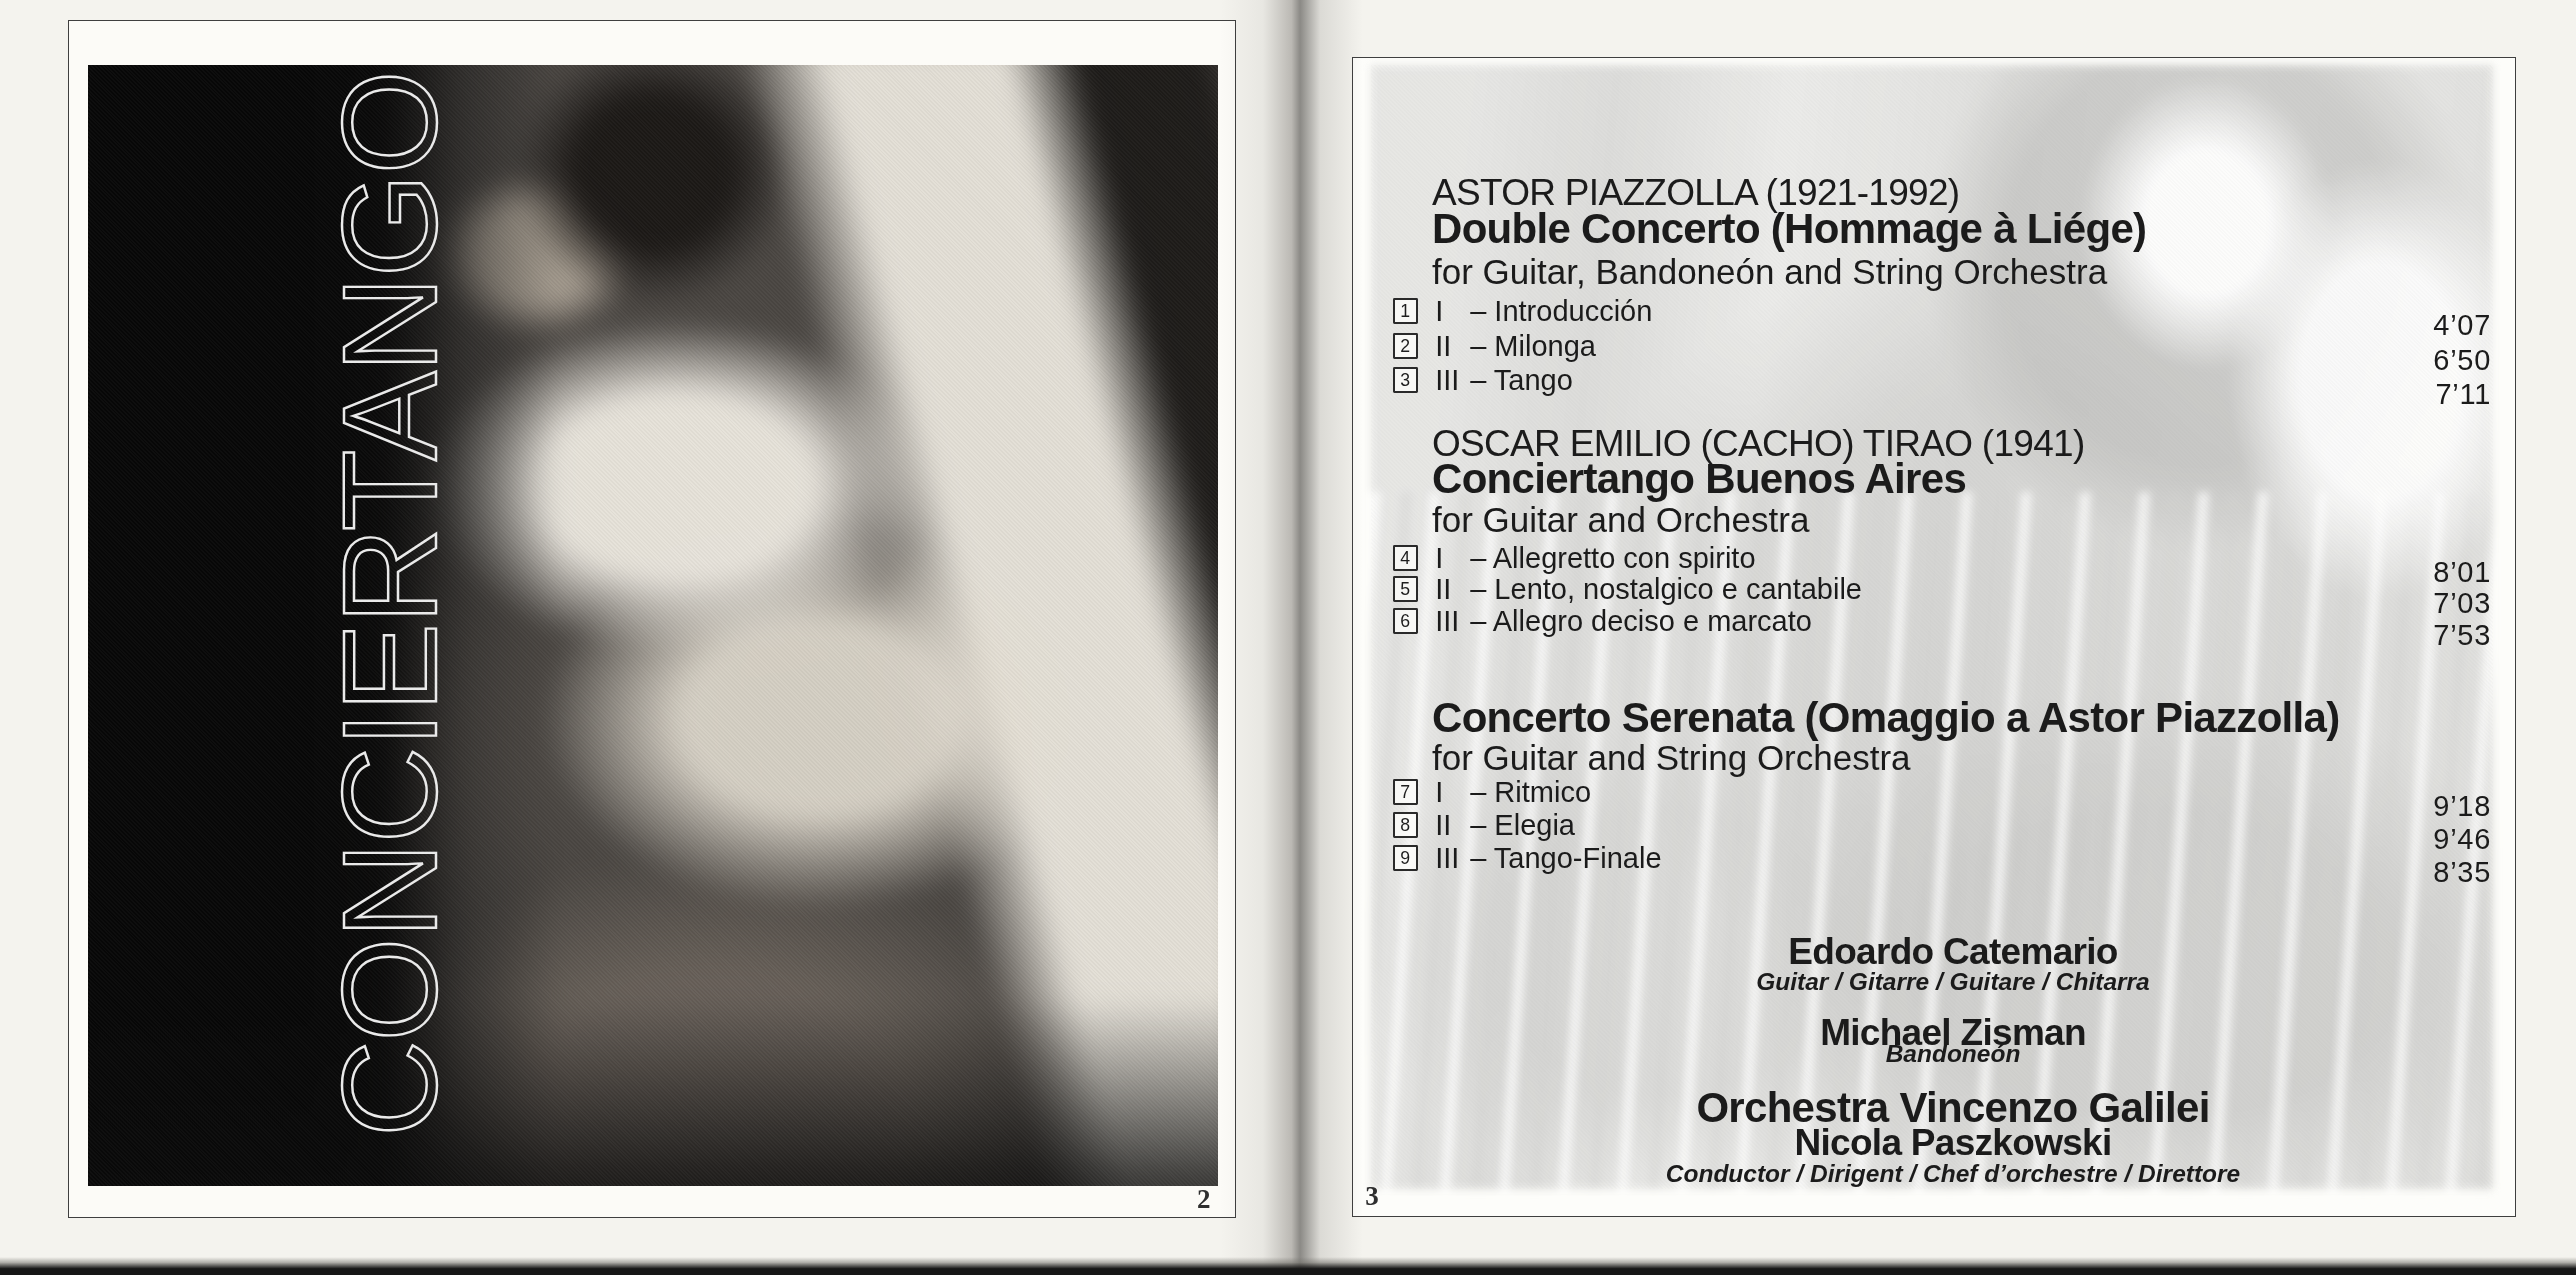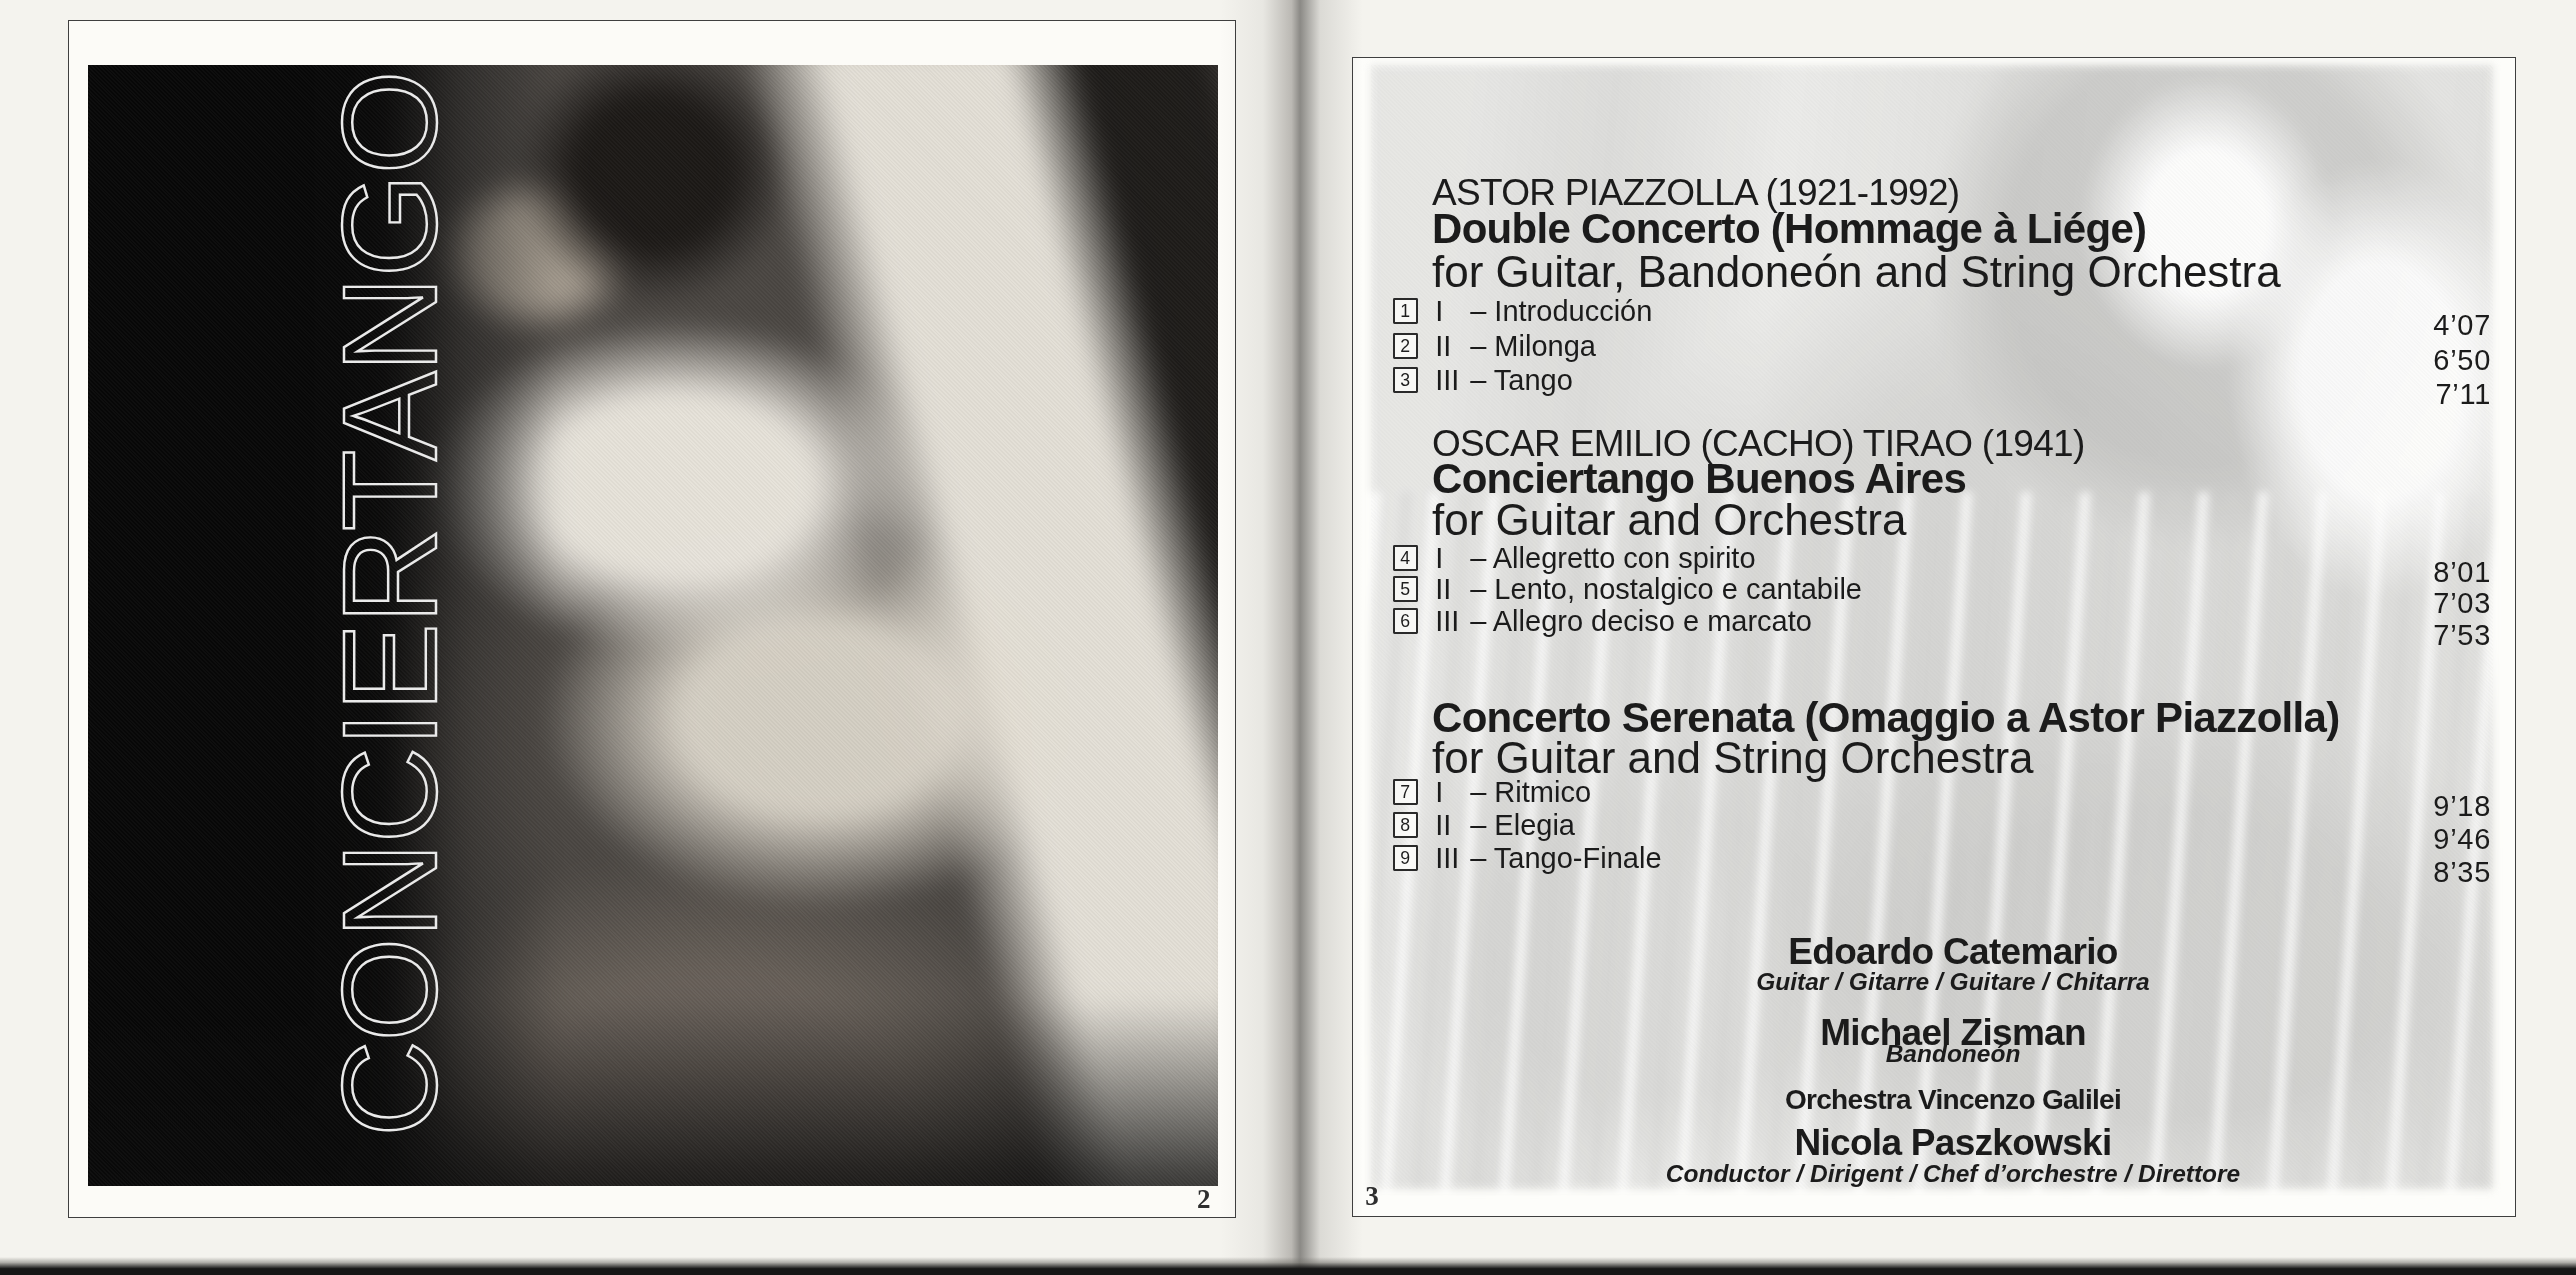--- a/index.html
+++ b/index.html
@@ -67,37 +67,37 @@
   }
   .ghost-grain{
     position:absolute;left:17.7px;top:6.8px;right:22px;bottom:27px;opacity:.5;
     background:repeating-linear-gradient(45deg, rgba(120,120,120,.06) 0 1.4px, rgba(255,255,255,0) 1.4px 2.7px);
   }
 
   
   .rp-line{position:absolute;left:79px;white-space:nowrap;}
   .composer{font-size:37px;letter-spacing:-0.7px;line-height:38px;color:#1b1b1b;}
   .worktitle{font-size:42px;font-weight:700;letter-spacing:-0.7px;line-height:44px;}
-  .scoring{font-size:44px;line-height:38px;}
+  .scoring{font-size:35px;line-height:38px;}
   .mv-row{
     position:absolute;left:40px;width:1098px;height:30px;
     display:flex;align-items:center;font-size:29px;white-space:nowrap;
   }
   .trk-box{
     width:24.5px;height:26px;box-sizing:border-box;border:2px solid #2a2a2a;border-radius:1.4px;
     background:rgba(253,253,250,.8);
     display:flex;align-items:center;justify-content:center;
     font-size:17.7px;color:#1e1e1e;flex:0 0 auto;
   }
   .mv-num{display:inline-block;width:35px;margin-left:17.7px;flex:0 0 auto;}
   .mv-title{flex:1 1 auto;}
   .mv-time{flex:0 0 auto;letter-spacing:0.7px;margin-top:28px;}
   .centered{position:absolute;left:0;right:0;text-align:center;transform:translateX(19px);white-space:nowrap;font-weight:bold;}
   .perf-name{font-size:37px;font-weight:700;letter-spacing:-0.7px;}
-  .perf-name-sm{font-size:28px;font-weight:700;letter-spacing:-0.7px;}
+  .perf-name-sm{font-size:42px;font-weight:700;letter-spacing:-0.7px;}
   .perf-role{font-size:24.5px;font-style:italic;}
 
   
   .fold{
     position:absolute;left:1220px;top:0;width:143px;height:1275px;z-index:6;pointer-events:none;
     background:linear-gradient(to right, rgba(0,0,0,0) 0%, rgba(40,38,34,.06) 30%, rgba(55,50,45,.3) 50%, rgba(35,33,30,.5) 56%, rgba(40,38,34,.12) 70%, rgba(0,0,0,0) 100%);
   }
   .bottom-strip{
     position:absolute;left:0;bottom:0;width:2576px;height:17.7px;z-index:7;
     background:linear-gradient(to bottom, rgba(120,118,112,0) 0%, rgba(110,108,102,.5) 30%, #161616 65%);

